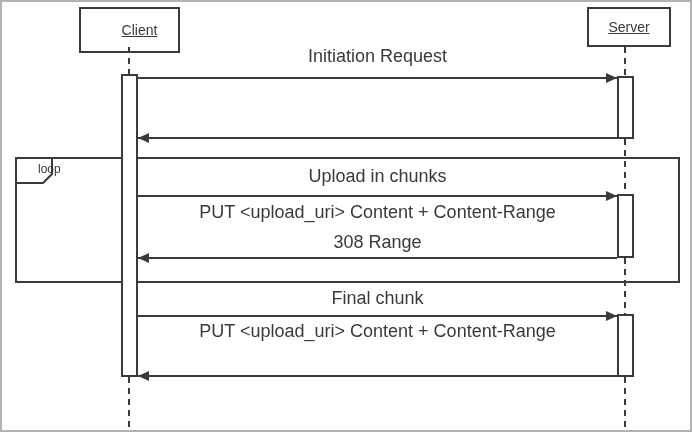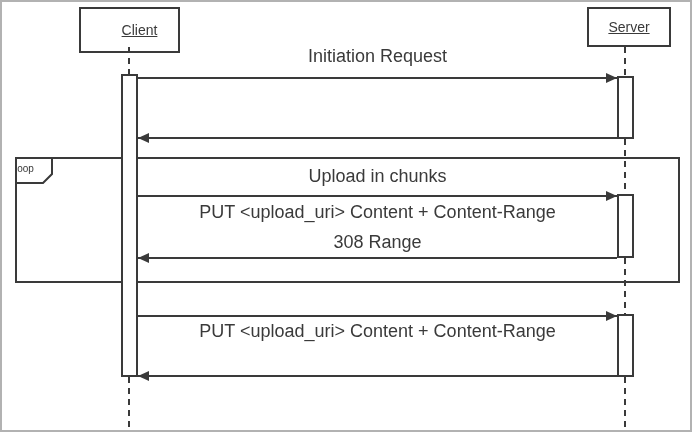--- a/index.html
+++ b/index.html
@@ -65,22 +65,22 @@
     border-right:11px solid var(--line);
   }
   .loop-frame{
     position:absolute;
     left:13px;top:155px;width:665px;height:126px;
     box-sizing:border-box;
     border:2px solid var(--line);
   }
   .loop-badge{position:absolute;left:13px;top:155px;width:40px;height:28px;}
   .loop-badge .op{
-    position:absolute;left:0;top:4px;
-    font-size:10px;line-height:16px;text-align:right;
+    position:absolute;left:23px;top:4px;
+    font-size:12px;line-height:16px;text-align:right;
   }
 </style>
 </head>
 <body>
 
 <div id="canvas">
 
   <div class="actor-box" style="left:77px;top:5px;width:101px;height:46px;padding-left:20px;">
     <span class="nm">Client</span>
   </div>
@@ -116,19 +116,20 @@
   <div class="arrow-l" style="left:136px;top:131px;"></div>
 
   <div class="lbl" style="top:166px;">Upload in chunks</div>
   <div class="hline" style="top:193px;"></div>
   <div class="arrow-r" style="left:604px;top:189px;"></div>
   <div class="lbl" style="top:202px;">PUT &lt;upload_uri&gt; Content + Content-Range</div>
   <div class="lbl" style="top:232px;">308 Range</div>
   <div class="hline" style="top:255px;"></div>
   <div class="arrow-l" style="left:136px;top:251px;"></div>
 
+  <div class="lbl" style="top:288px;">Final chunk</div>
   <div class="hline" style="top:313px;"></div>
   <div class="arrow-r" style="left:604px;top:309px;"></div>
   <div class="lbl" style="top:321px;">PUT &lt;upload_uri&gt; Content + Content-Range</div>
   <div class="hline" style="top:373px;"></div>
   <div class="arrow-l" style="left:136px;top:369px;"></div>
 
 </div>
 
 </body></html>

